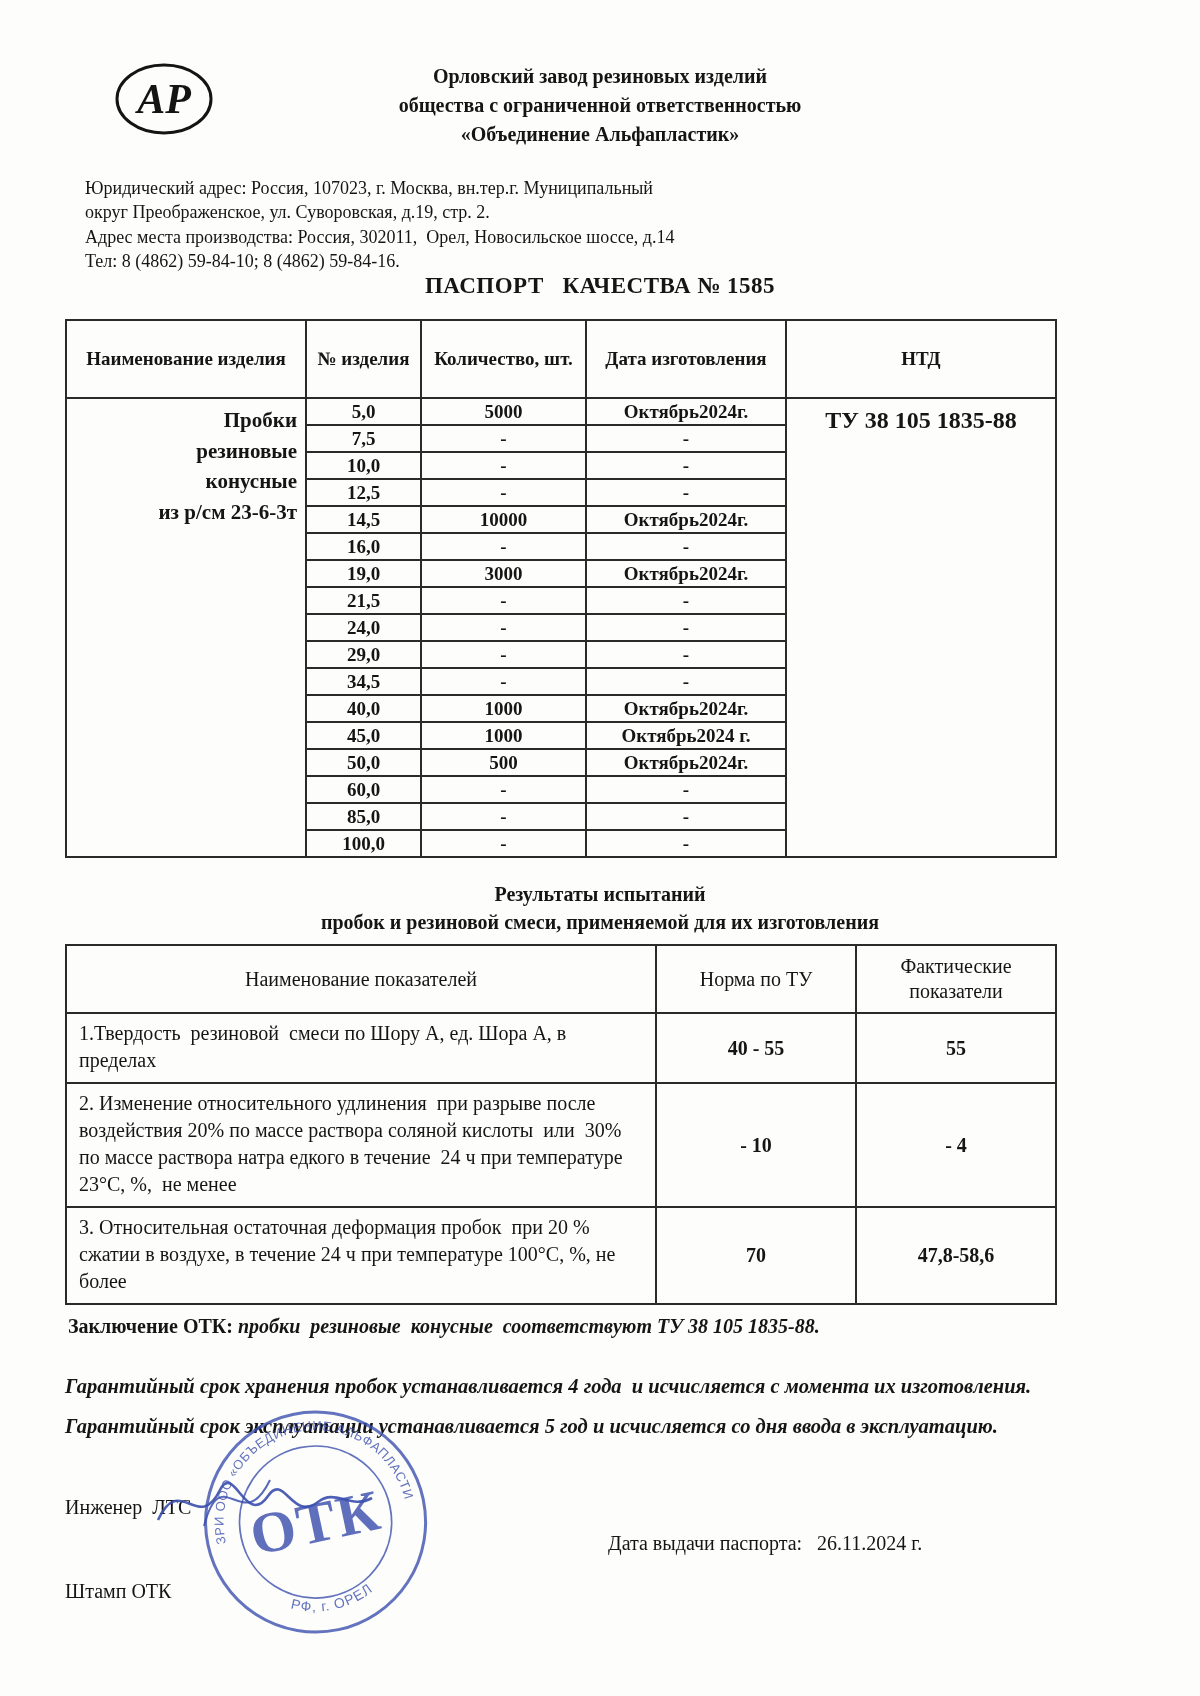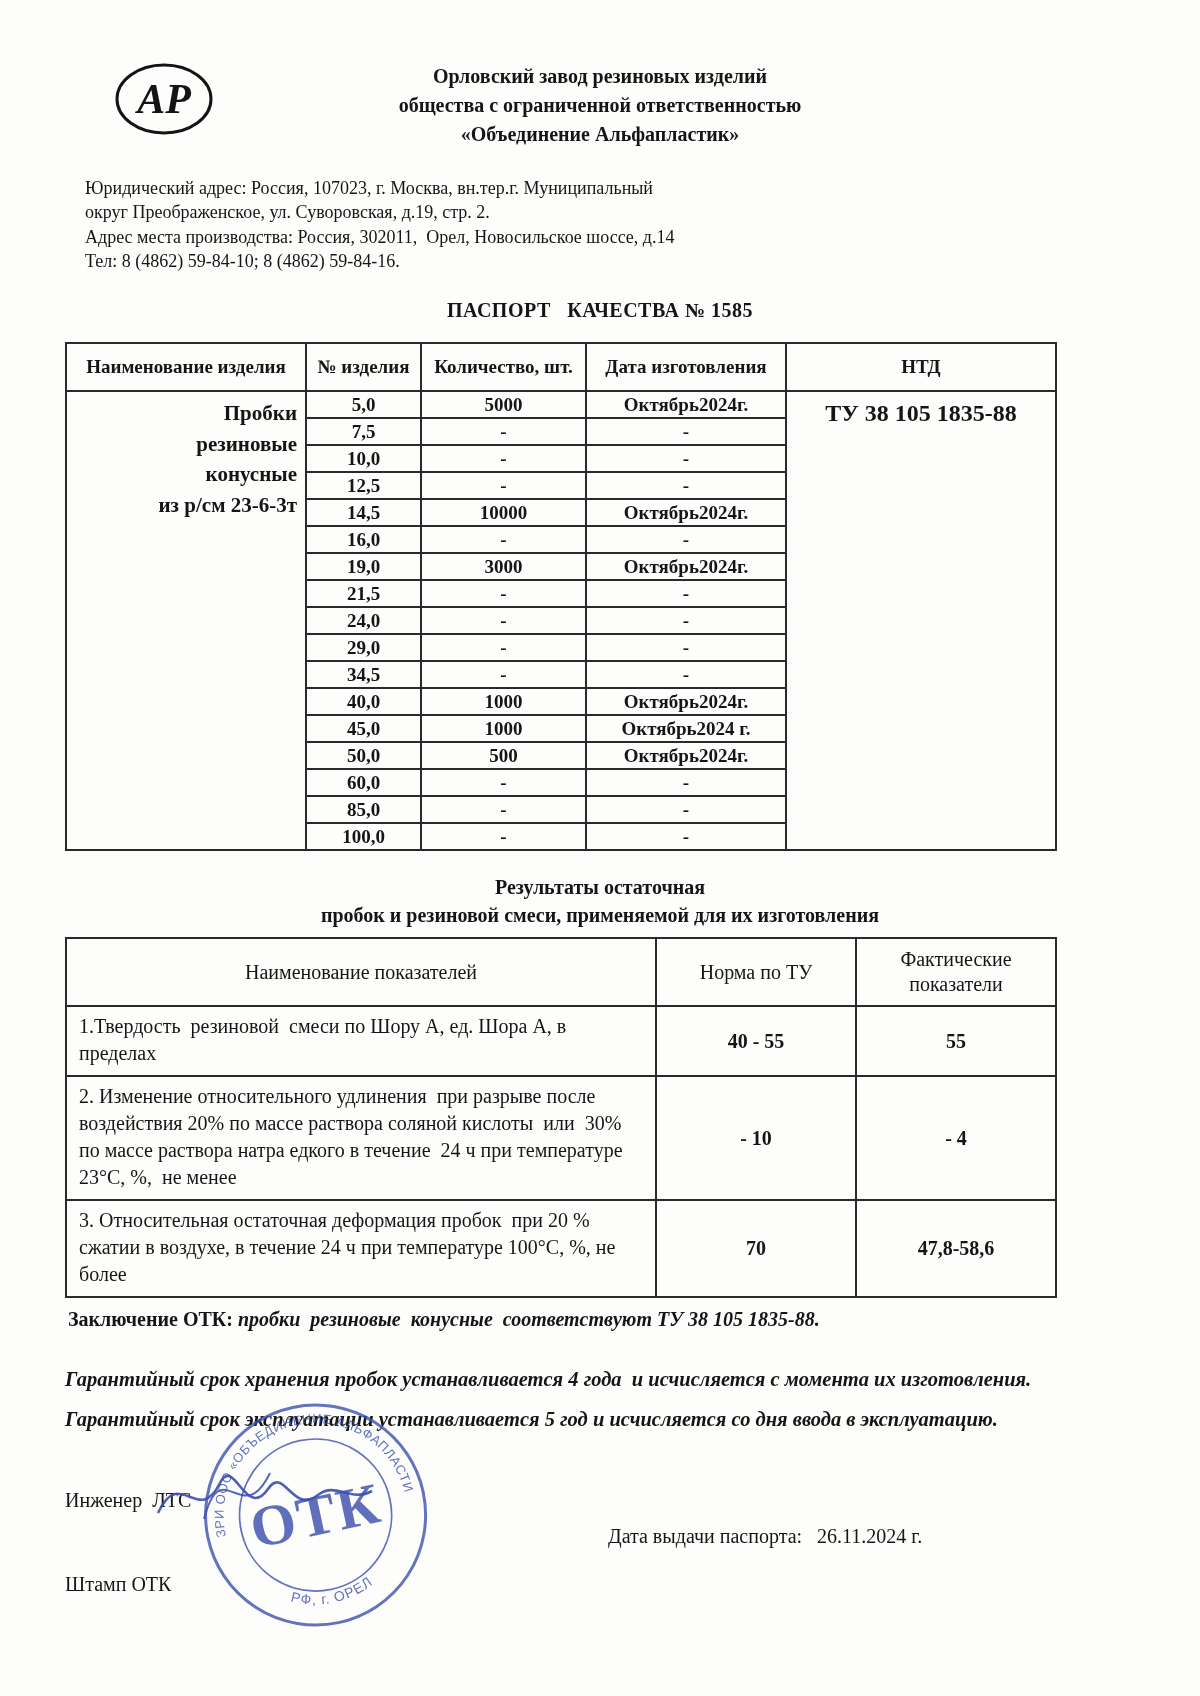--- a/index.html
+++ b/index.html
@@ -18,27 +18,27 @@
 
   
   .header { position: relative; min-height: 100px; }
   .logo { position: absolute; left: 112px; top: 2px; }
   .company { text-align: center; font-weight: bold; font-size: 20px; line-height: 1.45; padding-top: 6px; }
 
   
   .address { margin: 20px 0 0 85px; font-size: 18px; line-height: 1.35; }
 
   
-  .doc-title { margin-top: 26px; text-align: center; font-weight: bold; font-size: 20px; letter-spacing: 0.5px; }
+  .doc-title { text-align: center; font-weight: bold; font-size: 23px; letter-spacing: 0.5px; }
 
   
   table { border-collapse: collapse; table-layout: fixed; }
   .t1 { margin: 20px 0 0 65px; width: 990px; }
   .t1 th, .t1 td { border: 2px solid #2a2a2a; font-size: 19px; }
-  .t1 thead th { font-weight: bold; text-align: center; padding: 6px 4px; line-height: 1.25; height: 48px; vertical-align: middle; }
+  .t1 thead th { font-weight: bold; text-align: center; padding: 6px 4px; line-height: 1.25; height: 78px; vertical-align: middle; }
   .t1 tbody td { font-weight: bold; text-align: center; height: 27px; padding: 1px 2px; vertical-align: middle; }
   .t1 .name-cell { vertical-align: top; text-align: right; padding: 6px 8px 0 16px; font-size: 21px; line-height: 1.45; }
   .t1 .ntd-cell { vertical-align: top; text-align: center; padding-top: 8px; font-size: 24px; }
 
   .results-title { margin-top: 22px; text-align: center; font-weight: bold; font-size: 20px; line-height: 1.4; }
 
   .t2 { margin: 8px 0 0 65px; width: 990px; }
   .t2 th, .t2 td { border: 2px solid #2a2a2a; font-size: 20px; }
   .t2 thead th { font-weight: normal; text-align: center; padding: 8px 6px; line-height: 1.25; vertical-align: middle; }
   .t2 .p-name { text-align: left; padding: 6px 10px 8px 12px; line-height: 1.35; vertical-align: middle; }
@@ -194,21 +194,21 @@
       </tr>
       <tr>
         <td>100,0</td>
         <td>-</td>
         <td>-</td>
       </tr>
     </tbody>
   </table>
 
   <div class="results-title">
-    <div>Результаты остаточная</div>
+    <div>Результаты испытаний</div>
     <div>пробок и резиновой смеси, применяемой для их изготовления</div>
   </div>
 
   <table class="t2">
     <colgroup>
       <col style="width:590px">
         <col style="width:200px">
         <col style="width:200px">
     </colgroup>
     <thead>

